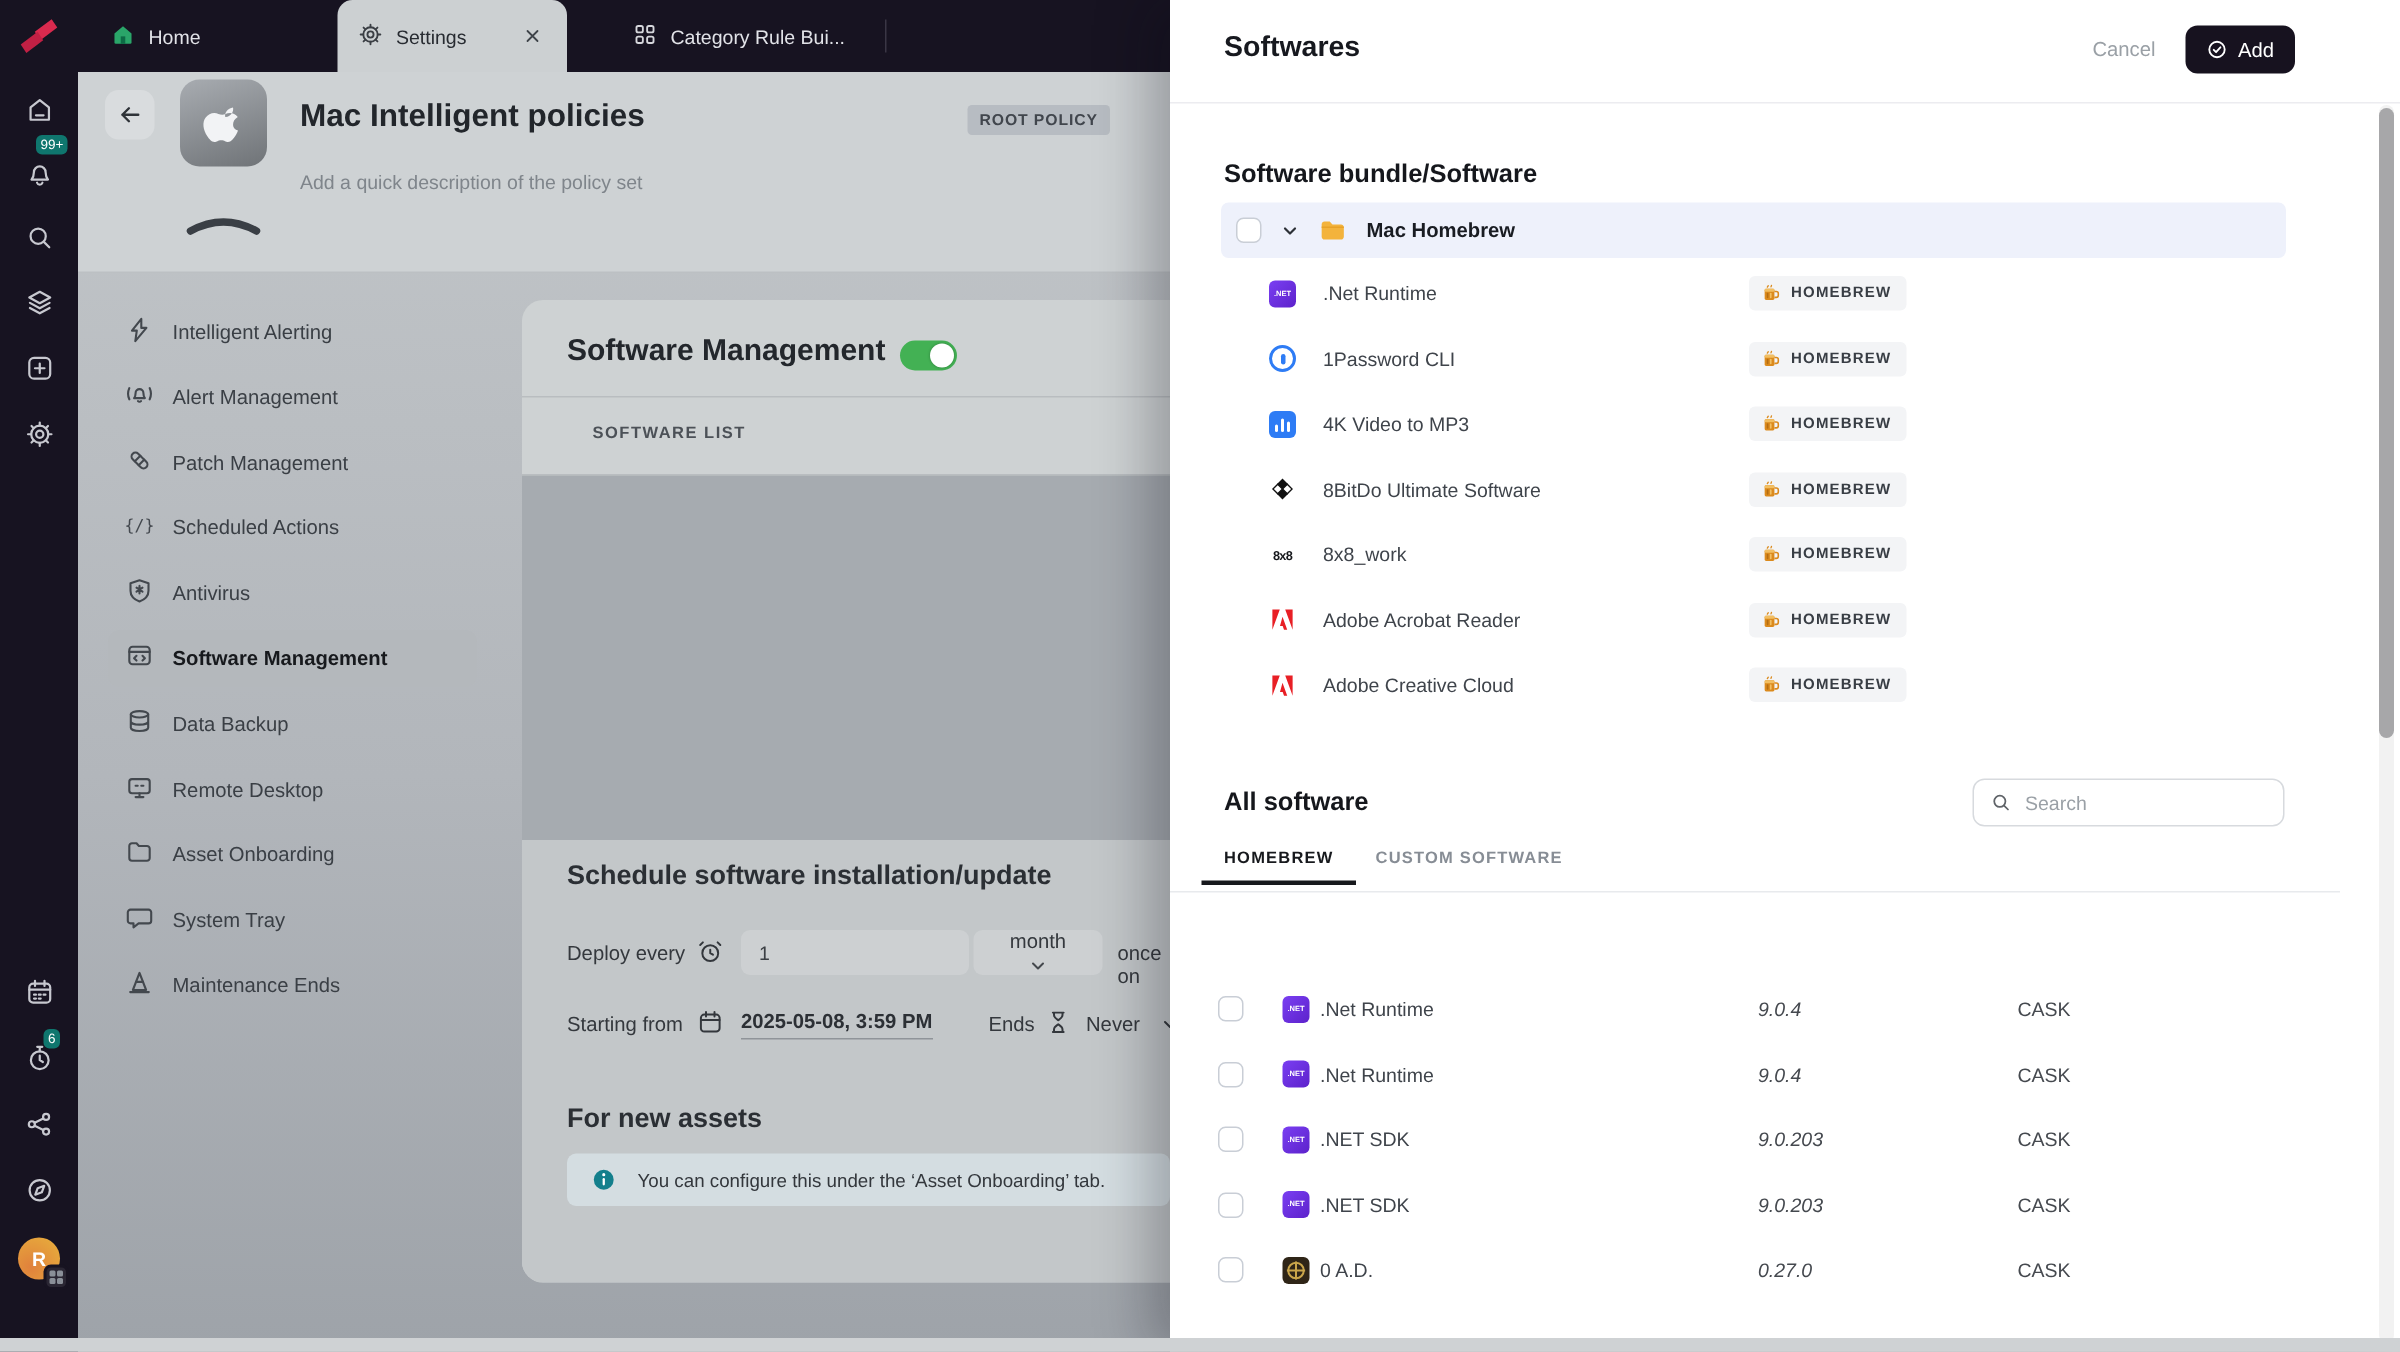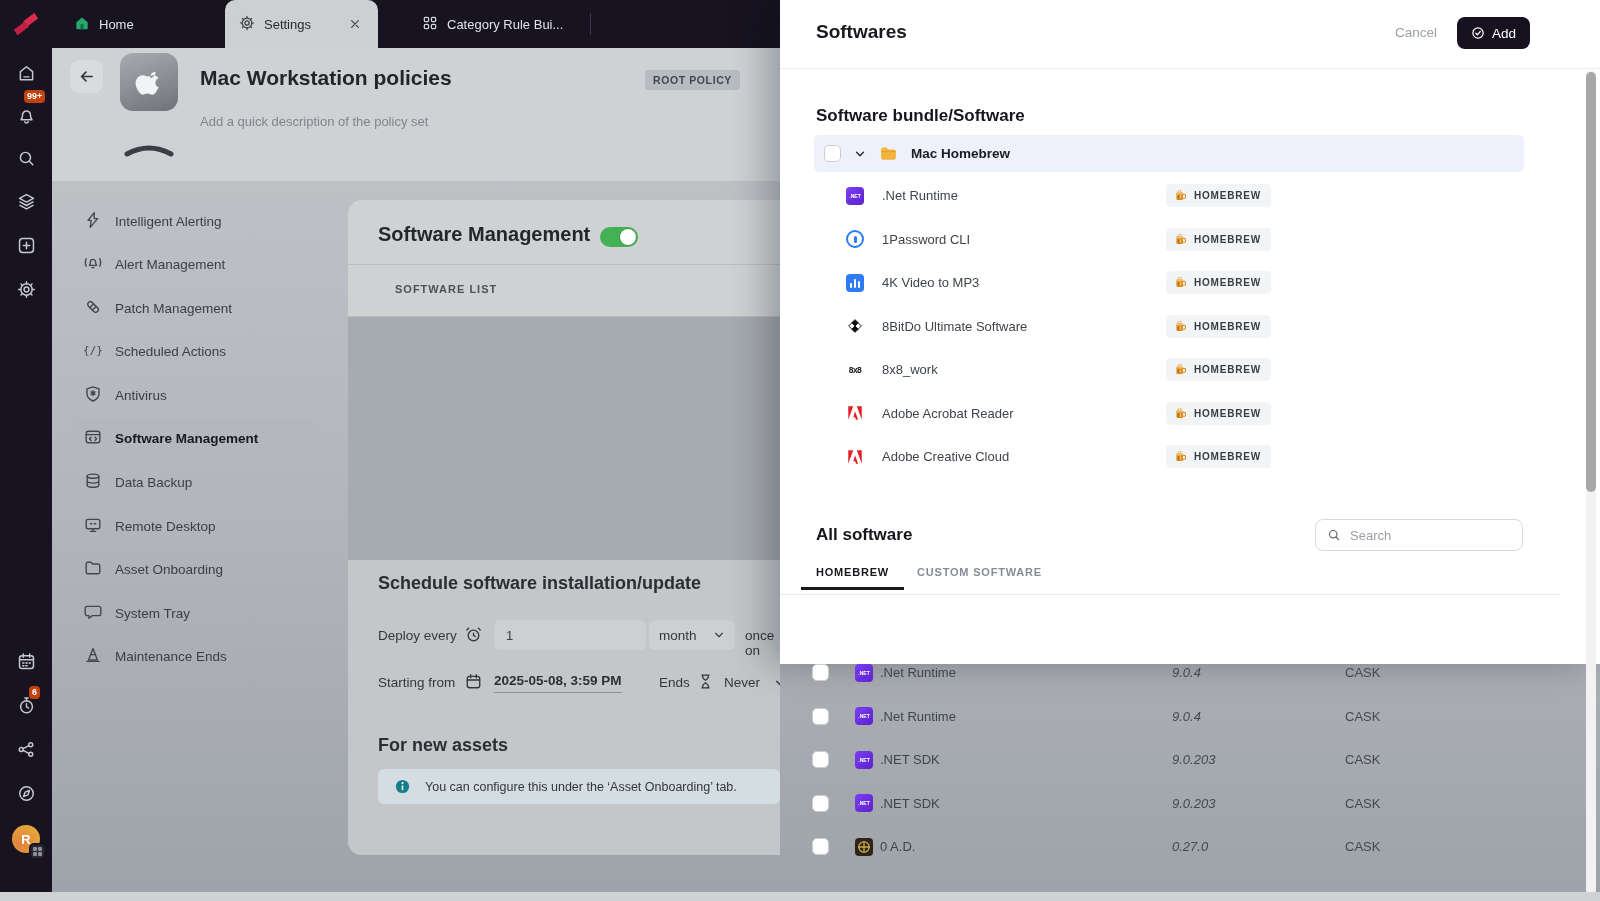--- a/index.html
+++ b/index.html
@@ -5,21 +5,21 @@
   * { margin:0; padding:0; box-sizing:border-box; }
   html,body { width:1600px; height:901px; overflow:hidden; }
   body { font-family:"Liberation Sans", sans-serif; color:#23272c; background:#9ea3a9; }
   .page { position:relative; width:1600px; height:901px; overflow:hidden; }
 
   
   .rail { position:absolute; left:0; top:0; width:52px; height:901px; background:#171321; z-index:40; }
   .rail .logo { position:absolute; left:11px; top:9px; width:30px; height:30px; }
   .side-btn { position:absolute; left:10px; width:32px; height:32px; display:flex; align-items:center; justify-content:center; color:#c7c8cf; border-radius:8px; cursor:pointer; }
   .side-btn svg { width:19px; height:19px; }
-  .rail-badge { position:absolute; background:#c2410c; color:#fff; font-size:9px; font-weight:bold; border-radius:4px; padding:2px 3px; line-height:1; z-index:2; }
+  .rail-badge { position:absolute; background:#0f766e; color:#fff; font-size:9px; font-weight:normal; border-radius:4px; padding:2px 3px; line-height:1; z-index:2; }
   .avatar { position:absolute; left:12px; width:28px; height:28px; border-radius:50%; background:radial-gradient(circle at 30% 70%, #e0813c, #e8b13c); color:#fff; font-size:13px; font-weight:bold; display:flex; align-items:center; justify-content:center; }
   .avatar-badge { position:absolute; left:29px; width:17px; height:17px; border-radius:5px; background:#2a2633; border:2px solid #171321; display:grid; grid-template-columns:1fr 1fr; gap:1px; padding:2px; }
   .avatar-badge i { background:#8a8f98; border-radius:1px; }
 
   
   .tabbar { position:absolute; left:52px; top:0; width:1548px; height:48px; background:#171321; z-index:10; }
   .tab { position:absolute; top:0; height:48px; display:flex; align-items:center; gap:9px; font-size:13px; color:#e2e3e8; padding:0 14px; cursor:pointer; }
   .tab svg { width:16px; height:16px; }
   .tab.dark .tab-icon { color:#d6d7dc; }
   .tab.active { background:#ccd0d2; color:#272b31; border-radius:10px 10px 0 0; }
@@ -53,29 +53,29 @@
   .toggle { position:absolute; left:252px; top:27px; width:38px; height:20px; border-radius:10px; background:#43b154; cursor:pointer; }
   .toggle .knob { position:absolute; right:2px; top:2px; width:16px; height:16px; border-radius:50%; background:#fff; box-shadow:0 0 2px rgba(0,0,0,.3); }
   .card-tabzone { position:absolute; left:0; top:65px; width:100%; height:52px; border-bottom:1px solid #b9bdc0; }
   .softlist-tab { position:absolute; left:47px; top:18px; font-size:11px; font-weight:bold; letter-spacing:1px; color:#4c5157; cursor:pointer; }
   .card-empty { position:absolute; left:0; top:117px; width:100%; height:243px; background:#a6abb0; }
   .card-sched { position:absolute; left:0; top:360px; width:100%; height:295px; background:#c3c7c9; }
   .sched-h { position:absolute; left:30px; top:13px; font-size:18px; font-weight:bold; color:#2b2f34; }
   .frow-label { font-size:13.5px; color:#34383d; }
   .mini-ic { color:#33373c; } .mini-ic svg { width:17px; height:17px; display:block; }
   .fill-input { position:absolute; background:#cdd0d2; border-radius:6px; height:30px; display:flex; align-items:center; padding:0 12px; font-size:13px; color:#3c4045; cursor:text; }
-  .fill-select { position:absolute; background:#cdd0d2; border-radius:6px; height:30px; display:flex; align-items:center; justify-content:space-between; padding:0 10px; font-size:13.5px; color:#34383d; cursor:pointer; }
+  .fill-select { position:absolute; background:#cdd0d2; border-radius:6px; height:30px; display:flex; align-items:center; justify-content:space-between; padding:0 10px; font-size:13.5px; color:#34383d; cursor:pointer;flex-direction:column; }
   .fill-select svg { width:12px; height:12px; color:#44484d; }
   .date-val { position:absolute; font-size:13.5px; font-weight:bold; color:#2c3035; border-bottom:1px solid #8f9499; padding-bottom:4px; cursor:pointer; }
   .banner { position:absolute; left:30px; top:209px; width:402px; height:35px; background:#d4dde1; border-radius:6px; display:flex; align-items:center; gap:14px; padding:0 16px; }
   .banner svg { width:17px; height:17px; flex:0 0 17px; }
   .banner span { font-size:12.5px; color:#33373c; }
 
   
-  .panel { position:absolute; left:780px; top:0; width:820px; height:664px; background:#fff; z-index:20; box-shadow:-14px 0 34px rgba(10,10,20,.28); }
+  .panel { position:absolute; left:780px; top:0; width:820px; height:901px; background:#fff; z-index:20; box-shadow:-14px 0 34px rgba(10,10,20,.28); }
   .panel-h { position:absolute; left:0; top:0; width:100%; height:69px; border-bottom:1px solid #ececf0; }
   .panel-title { position:absolute; left:36px; top:21px; font-size:19px; font-weight:bold; color:#17191f; }
   .cancel-btn { position:absolute; right:163px; top:25px; font-size:13.5px; color:#9aa0a6; cursor:pointer; }
   .add-btn { position:absolute; right:70px; top:17px; height:32px; padding:0 14px; background:#17121f; color:#fff; border:none; border-radius:8px; font-size:13.5px; font-family:inherit; display:flex; align-items:center; gap:7px; cursor:pointer; }
   .add-btn svg { width:14px; height:14px; }
   .bundle-h { position:absolute; left:36px; top:106px; font-size:17px; font-weight:bold; color:#15171c; }
   .cb { width:17px; height:17px; border:1.5px solid #c9ced6; border-radius:5px; background:#fff; flex:0 0 17px; cursor:pointer; }
   .bundle-root { position:absolute; left:34px; top:135px; width:710px; height:37px; background:#eef1fb; border-radius:5px; display:flex; align-items:center; gap:13px; padding:0 8px 0 10px; cursor:pointer; }
   .bundle-root svg.chev { width:12px; height:12px; color:#2c3036; }
   .bundle-root svg.fold { width:19px; height:19px; }
@@ -253,21 +253,21 @@
           </svg>
         </div>
       <div class="policy-avatar">
         <svg viewBox="0 0 18 18">
             <path fill="#f2f3f5" d="M12.2 5.3c.8-.9.7-2.1.6-2.5-1 .1-2 .7-2.5 1.4-.5.6-.8 1.5-.6 2.4 1 .1 1.9-.5 2.5-1.3zM14.8 12c-.4 1-.6 1.4-1.1 2.2-.7 1.1-1.7 2.4-2.9 2.4-1 0-1.3-.7-2.7-.7s-1.7.7-2.7.7c-1.2 0-2.1-1.2-2.8-2.2C.7 11.7.5 8.6 1.8 6.9c.9-1.2 2.2-1.9 3.5-1.9 1.3 0 2.1.7 3.2.7 1 0 1.6-.7 3.1-.7 1.1 0 2.3.6 3.1 1.6-2.7 1.5-2.3 5.1.1 5.4z"></path>
           </svg>
       </div>
       <svg class="policy-arc" viewBox="0 0 50 18" fill="none">
           <path d="M3 14 Q25 2 47 14" stroke="currentColor" stroke-width="5" stroke-linecap="round"></path>
         </svg>
-      <div class="p-title">Mac Workstation policies</div>
+      <div class="p-title">Mac Intelligent policies</div>
       <div class="p-desc">Add a quick description of the policy set</div>
       <div class="root-badge">ROOT POLICY</div>
     </div>
     <div class="nav" id="nav-list">
         <div class="nav-item">
           <span><svg viewBox="0 0 18 18">
               <path d="M10.2 1.6 4 9.4h3.2L6.2 16.4 13.6 7.6h-3.4Z" fill="none" stroke="currentColor" stroke-width="1.4" stroke-linejoin="round"></path>
             </svg></span>
           <span>Intelligent Alerting</span>
         </div>

